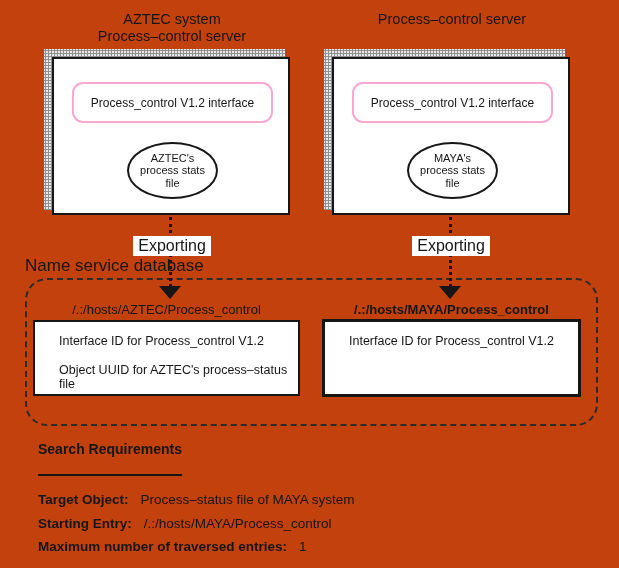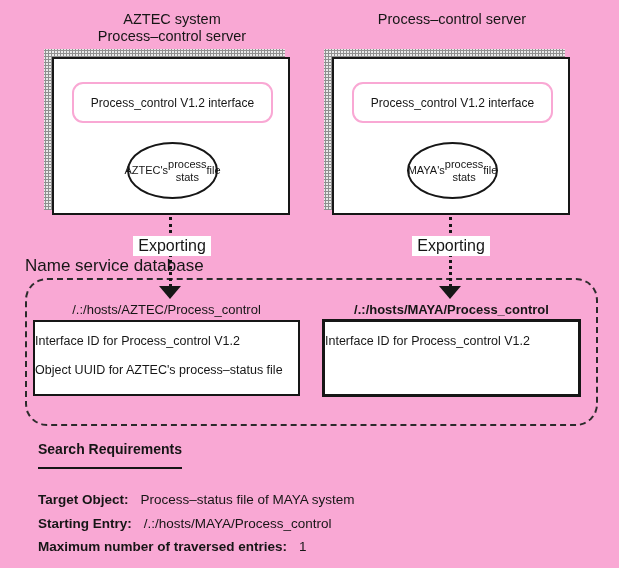--- a/index.html
+++ b/index.html
@@ -1,58 +1,58 @@
 <!DOCTYPE html>
 <html><head>
 <meta charset="utf-8">
 <style>
   html,body{margin:0;padding:0;background:#ffffff;}
   .canvas{
-    position:relative;width:619px;height:568px;background:#f9a8d4;
+    position:relative;width:619px;height:568px;background:#c2410c;
     font-family:"Liberation Sans","DejaVu Sans",sans-serif;color:#161616;
     overflow:hidden;
   }
   .abs{position:absolute;box-sizing:border-box;}
   .sys-title{text-align:center;font-size:14.5px;line-height:17px;}
   .shadow{
     background-color:#e9e9e9;
     background-image:radial-gradient(#8f8f8f 1px, rgba(0,0,0,0) 1.3px);
     background-size:3px 3px;
   }
   .server-box{background:#ffffff;border:2.5px solid #161616;}
   .iface{
     background:#ffffff;border:2px solid #f9a8d4;border-radius:11px;
     display:flex;align-items:center;justify-content:center;
     font-size:12px;text-align:center;
   }
   .ellipse{
     background:#ffffff;border:2px solid #161616;border-radius:50%;
-    display:flex;flex-direction:row;align-items:center;justify-content:center;
+    display:flex;flex-direction:column;align-items:center;justify-content:center;
     font-size:11px;line-height:12.5px;text-align:center;
   }
   .ns-rect{border:2px dashed #2b2b2b;border-radius:22px;background:transparent;}
   .dotline{width:0;border-left:3px dotted #161616;}
   .arrowhead{
     width:0;height:0;
     border-left:11px solid transparent;border-right:11px solid transparent;
     border-top:13px solid #161616;
   }
   .export-label{background:#ffffff;text-align:center;font-size:16px;padding:1px 0;}
   .ns-label{text-align:left;font-size:17px;}
   .entry-label{text-align:center;font-size:13px;}
   .entry-label.bold{font-weight:bold;}
   .entry-box{
     background:#ffffff;border:2px solid #161616;
     display:flex;flex-direction:column;gap:15px;
-    padding:12px 6px 0 0;font-size:12.5px;
+    padding:12px 6px 0 24px;font-size:12.5px;
   }
   .entry-box.bold-border{border-width:3px;}
   .req-heading{
     font-size:14px;font-weight:bold;
-    border-bottom:2px solid #161616;padding-bottom:10px;
+    border-bottom:2px solid #161616;padding-bottom:17px;
   }
   .req-row{font-size:13.5px;white-space:nowrap;}
   .req-row .lbl{font-weight:bold;margin-right:12px;}
 </style>
 </head>
 <body>
 
 <div class="canvas">
 
   <div class="abs sys-title" style="left:47px;top:11px;width:250px;">

